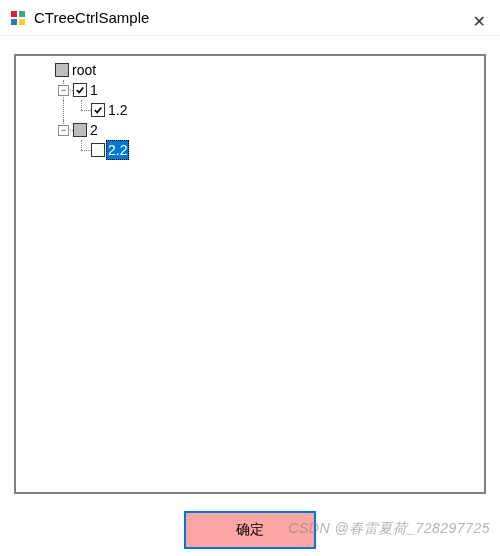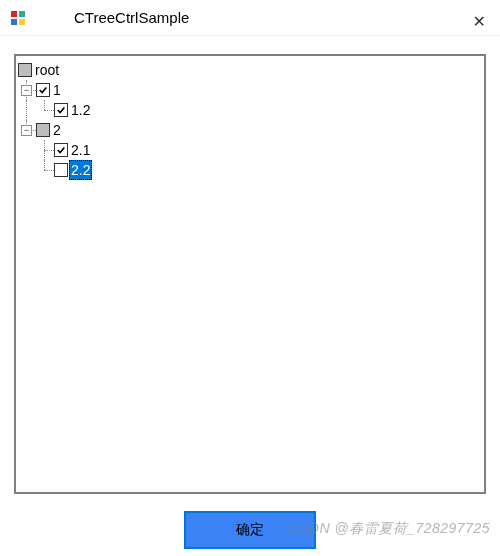--- a/index.html
+++ b/index.html
@@ -20,21 +20,21 @@
     height: 36px;
     padding: 0 10px;
     border-bottom: 1px solid #f0f0f0;
   }
   .titlebar-icon {
     width: 16px; height: 16px;
     margin-right: 8px;
     position: relative;
   }
   .titlebar-icon svg { width: 16px; height: 16px; display: block; }
-  .titlebar-title { font-size: 15px; color: #000; margin-left: 40px; }
+  .titlebar-title { font-size: 15px; color: #000; }
   .close-x {
     position: absolute;
     right: 8px; top: 8px;
     font-size: 16px;
     color: #333;
     padding: 4px 6px;
     cursor: default;
   }
   .tree-container {
     position: absolute;
@@ -50,20 +50,21 @@
     font-family: Tahoma, "SimSun", sans-serif;
     font-size: 14px;
     line-height: 20px;
     user-select: none;
   }
   .node {
     display: flex;
     align-items: center;
     height: 20px;
     white-space: nowrap;
+    margin-left: 37px;
   }
   .branch-cell {
     width: 18px; height: 20px;
     position: relative;
     flex: 0 0 18px;
   }
   .vline { position: absolute; left: 8px; top: 0; bottom: 0; border-left: 1px dotted #888; }
   .vtop  { position: absolute; left: 8px; top: 0; height: 10px; border-left: 1px dotted #888; }
   .hline { position: absolute; left: 8px; top: 10px; width: 10px; border-top: 1px dotted #888; }
   .toggle-box {
@@ -96,21 +97,21 @@
   .button-row {
     position: absolute;
     left: 0; right: 0; bottom: 8px;
     display: flex;
     justify-content: center;
     gap: 42px;
   }
   .btn {
     width: 130px; height: 36px;
     border: 1px solid #8a8a8a;
-    background: #3b82f6;
+    background: #fca5a5;
     font-size: 14px;
     display: flex; align-items: center; justify-content: center;
     cursor: default;
   }
   .btn.focus { outline: 2px solid #0078d6; outline-offset: -1px; }
   .watermark {
     position: absolute;
     right: 10px; bottom: 18px;
     font-size: 14px;
     color: rgba(130,130,130,0.6);
@@ -177,33 +178,20 @@
     <div class="node">
       <span class="branch-cell">
         <span class="vtop"></span>
           <span class="hline"></span>
         <span class="toggle-box">−</span>
       </span>
       <span class="cb indet"></span>
       <span class="node-label">2</span>
     </div>
 
-    <div class="node">
-      <span class="branch-cell"></span>
-      <span class="branch-cell">
-          <span class="vline"></span>
-          <span class="hline"></span>
-        </span>
-      <span class="cb">
-          <svg class="check" viewBox="0 0 12 12">
-            <path d="M2 6 L5 9 L10 3"></path>
-          </svg>
-        </span>
-      <span class="node-label">2.1</span>
-    </div>
 
     <div class="node">
       <span class="branch-cell"></span>
       <span class="branch-cell">
           <span class="vtop"></span>
           <span class="hline"></span>
         </span>
       <span class="cb"></span>
       <span class="node-label selected">2.2</span>
     </div>

